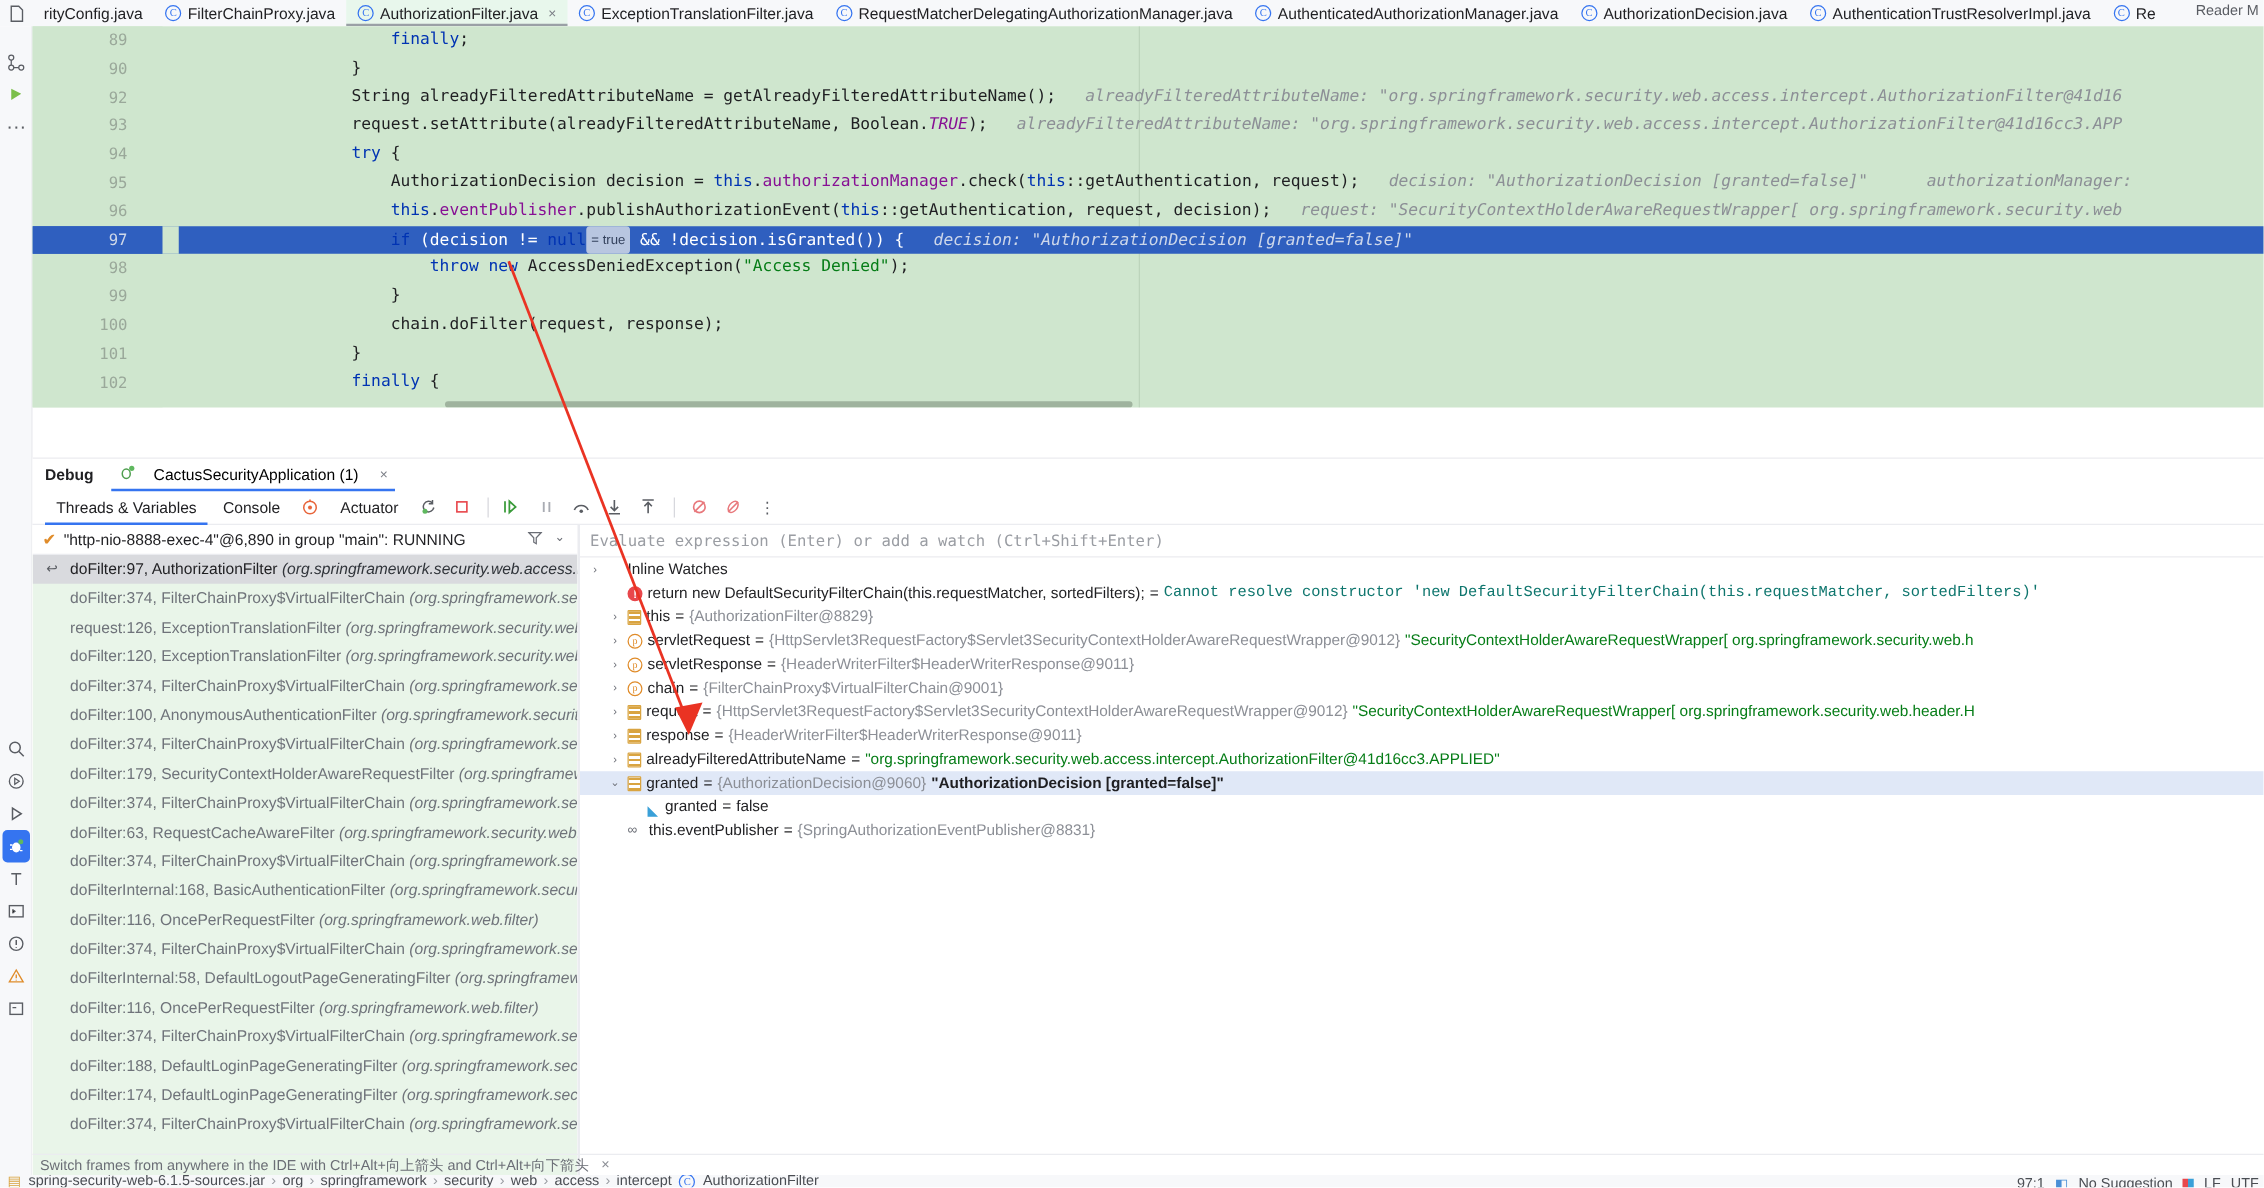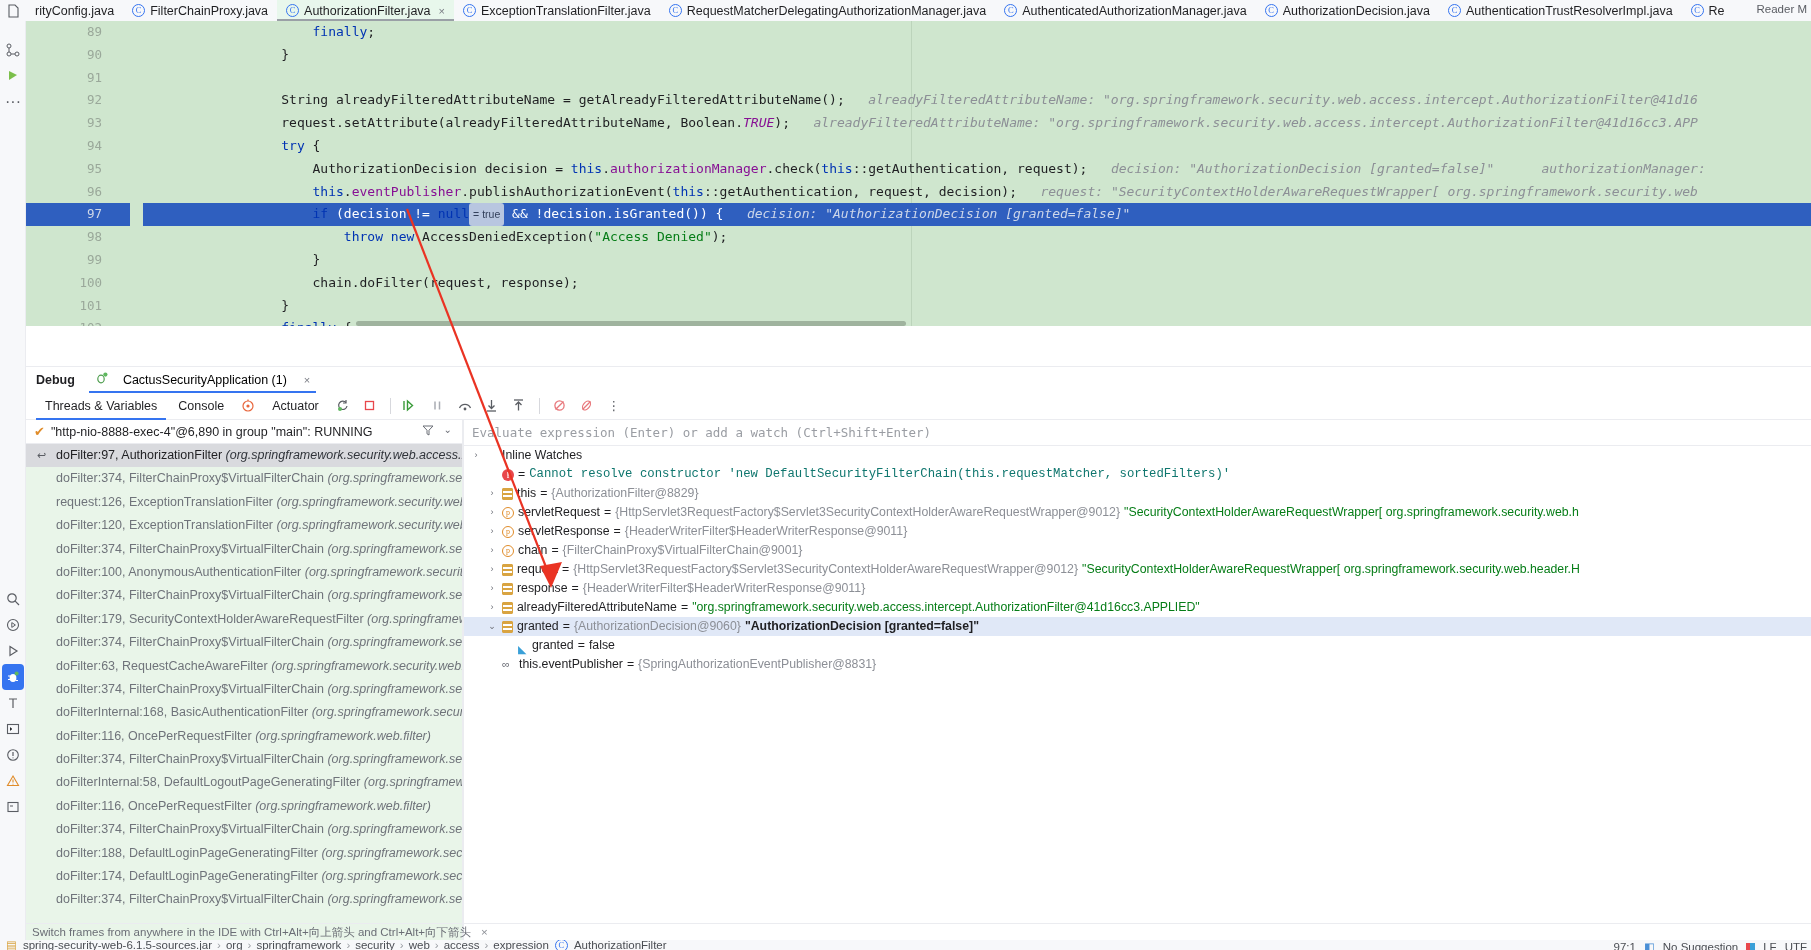--- a/index.html
+++ b/index.html
@@ -320,21 +320,20 @@
       </div>
     </div>
   </div>
 
   <div class="editor">
     <div class="gutter-bg"></div>
     <div class="vsep"></div>
     <div id="code-host">
         <div class="code-row"><span class="ln">89</span><span class="code">&nbsp;&nbsp;&nbsp;&nbsp;&nbsp;&nbsp;&nbsp;&nbsp;&nbsp;&nbsp;&nbsp;&nbsp;&nbsp;&nbsp;&nbsp;&nbsp;&nbsp;&nbsp;&nbsp;&nbsp;<span class="k">finally</span><span class="">;</span></span></div>
         <div class="code-row"><span class="ln">90</span><span class="code">&nbsp;&nbsp;&nbsp;&nbsp;&nbsp;&nbsp;&nbsp;&nbsp;&nbsp;&nbsp;&nbsp;&nbsp;&nbsp;&nbsp;&nbsp;&nbsp;<span class="">}</span></span></div>
-        <div class="code-row"><span class="ln">91</span><span class="code"></span></div>
         <div class="code-row"><span class="ln">92</span><span class="code">&nbsp;&nbsp;&nbsp;&nbsp;&nbsp;&nbsp;&nbsp;&nbsp;&nbsp;&nbsp;&nbsp;&nbsp;&nbsp;&nbsp;&nbsp;&nbsp;<span class="">String alreadyFilteredAttributeName = getAlreadyFilteredAttributeName();</span><span class="inline-hint">&nbsp;&nbsp;&nbsp;alreadyFilteredAttributeName: "org.springframework.security.web.access.intercept.AuthorizationFilter@41d16</span></span></div>
         <div class="code-row"><span class="ln">93</span><span class="code">&nbsp;&nbsp;&nbsp;&nbsp;&nbsp;&nbsp;&nbsp;&nbsp;&nbsp;&nbsp;&nbsp;&nbsp;&nbsp;&nbsp;&nbsp;&nbsp;<span class="">request.setAttribute(alreadyFilteredAttributeName, Boolean.</span><span class="st">TRUE</span><span class="">);</span><span class="inline-hint">&nbsp;&nbsp;&nbsp;alreadyFilteredAttributeName: "org.springframework.security.web.access.intercept.AuthorizationFilter@41d16cc3.APP</span></span></div>
         <div class="code-row"><span class="ln">94</span><span class="code">&nbsp;&nbsp;&nbsp;&nbsp;&nbsp;&nbsp;&nbsp;&nbsp;&nbsp;&nbsp;&nbsp;&nbsp;&nbsp;&nbsp;&nbsp;&nbsp;<span class="k">try</span><span class=""> {</span></span></div>
         <div class="code-row"><span class="ln">95</span><span class="code">&nbsp;&nbsp;&nbsp;&nbsp;&nbsp;&nbsp;&nbsp;&nbsp;&nbsp;&nbsp;&nbsp;&nbsp;&nbsp;&nbsp;&nbsp;&nbsp;&nbsp;&nbsp;&nbsp;&nbsp;<span class="">AuthorizationDecision decision = </span><span class="k">this</span><span class="">.</span><span class="f">authorizationManager</span><span class="">.check(</span><span class="k">this</span><span class="">::getAuthentication, request);</span><span class="inline-hint">&nbsp;&nbsp;&nbsp;decision: "AuthorizationDecision [granted=false]"</span><span class="inline-hint">&nbsp;&nbsp;&nbsp;&nbsp;&nbsp;&nbsp;authorizationManager:</span></span></div>
         <div class="code-row"><span class="ln">96</span><span class="code">&nbsp;&nbsp;&nbsp;&nbsp;&nbsp;&nbsp;&nbsp;&nbsp;&nbsp;&nbsp;&nbsp;&nbsp;&nbsp;&nbsp;&nbsp;&nbsp;&nbsp;&nbsp;&nbsp;&nbsp;<span class="k">this</span><span class="">.</span><span class="f">eventPublisher</span><span class="">.publishAuthorizationEvent(</span><span class="k">this</span><span class="">::getAuthentication, request, decision);</span><span class="inline-hint">&nbsp;&nbsp;&nbsp;request: "SecurityContextHolderAwareRequestWrapper[ org.springframework.security.web</span></span></div>
         <div class="code-row row-hl"><div class="hl-bar"></div><div class="hl-bar2"></div><span class="ln">97</span><span class="code">&nbsp;&nbsp;&nbsp;&nbsp;&nbsp;&nbsp;&nbsp;&nbsp;&nbsp;&nbsp;&nbsp;&nbsp;&nbsp;&nbsp;&nbsp;&nbsp;&nbsp;&nbsp;&nbsp;&nbsp;<span class="k">if</span><span class=""> (decision != </span><span class="k">null</span><span class="val-chip">= true</span><span class=""> &amp;&amp; !decision.isGranted()) {</span><span class="inline-hint">&nbsp;&nbsp;&nbsp;decision: "AuthorizationDecision [granted=false]"</span></span></div>
         <div class="code-row"><span class="ln">98</span><span class="code">&nbsp;&nbsp;&nbsp;&nbsp;&nbsp;&nbsp;&nbsp;&nbsp;&nbsp;&nbsp;&nbsp;&nbsp;&nbsp;&nbsp;&nbsp;&nbsp;&nbsp;&nbsp;&nbsp;&nbsp;&nbsp;&nbsp;&nbsp;&nbsp;<span class="k">throw</span><span class=""> </span><span class="k">new</span><span class=""> AccessDeniedException(</span><span class="s">"Access Denied"</span><span class="">);</span></span></div>
         <div class="code-row"><span class="ln">99</span><span class="code">&nbsp;&nbsp;&nbsp;&nbsp;&nbsp;&nbsp;&nbsp;&nbsp;&nbsp;&nbsp;&nbsp;&nbsp;&nbsp;&nbsp;&nbsp;&nbsp;&nbsp;&nbsp;&nbsp;&nbsp;<span class="">}</span></span></div>
         <div class="code-row"><span class="ln">100</span><span class="code">&nbsp;&nbsp;&nbsp;&nbsp;&nbsp;&nbsp;&nbsp;&nbsp;&nbsp;&nbsp;&nbsp;&nbsp;&nbsp;&nbsp;&nbsp;&nbsp;&nbsp;&nbsp;&nbsp;&nbsp;<span class="">chain.doFilter(request, response);</span></span></div>
         <div class="code-row"><span class="ln">101</span><span class="code">&nbsp;&nbsp;&nbsp;&nbsp;&nbsp;&nbsp;&nbsp;&nbsp;&nbsp;&nbsp;&nbsp;&nbsp;&nbsp;&nbsp;&nbsp;&nbsp;<span class="">}</span></span></div>
@@ -474,20 +473,21 @@
         </div>
         <div id="vars-host">
             <div class="var-row" style="padding-left: 6px;">
               <span class="chev">›</span>
               <span class="ico-group"></span>
               <span class="vname">Inline Watches</span>
             </div>
             <div class="var-row" style="padding-left: 22px;">
               <span class="chev"></span>
               <span class="ico-err">!</span>
+              <span class="vname">return new DefaultSecurityFilterChain(this.requestMatcher, sortedFilters);</span>
               <span class="veq">=</span>
               <span class="verr">Cannot resolve constructor 'new DefaultSecurityFilterChain(this.requestMatcher, sortedFilters)'</span>
             </div>
             <div class="var-row" style="padding-left: 22px;">
               <span class="chev">›</span>
               <span class="ico-field"></span>
               <span class="vname">this</span>
               <span class="veq">=</span>
               <span class="vref">{AuthorizationFilter@8829}</span>
             </div>
@@ -576,21 +576,21 @@
         <span>org</span>
         <span class="crumb-sep">›</span>
         <span>springframework</span>
         <span class="crumb-sep">›</span>
         <span>security</span>
         <span class="crumb-sep">›</span>
         <span>web</span>
         <span class="crumb-sep">›</span>
         <span>access</span>
         <span class="crumb-sep">›</span>
-        <span>expression</span>
+        <span>intercept</span>
       </span>
     <span class="cls-badge">C</span>
     <span>AuthorizationFilter</span>
     <span class="status-right">
       <span>97:1</span>
       <span style="color:#4a8fd6;">◧</span>
       <span>No Suggestion</span>
       <span class="sq" style="background:linear-gradient(90deg,#e8474c 50%,#3aa0d8 50%);"></span>
       <span>LF</span>
       <span>UTF</span>

